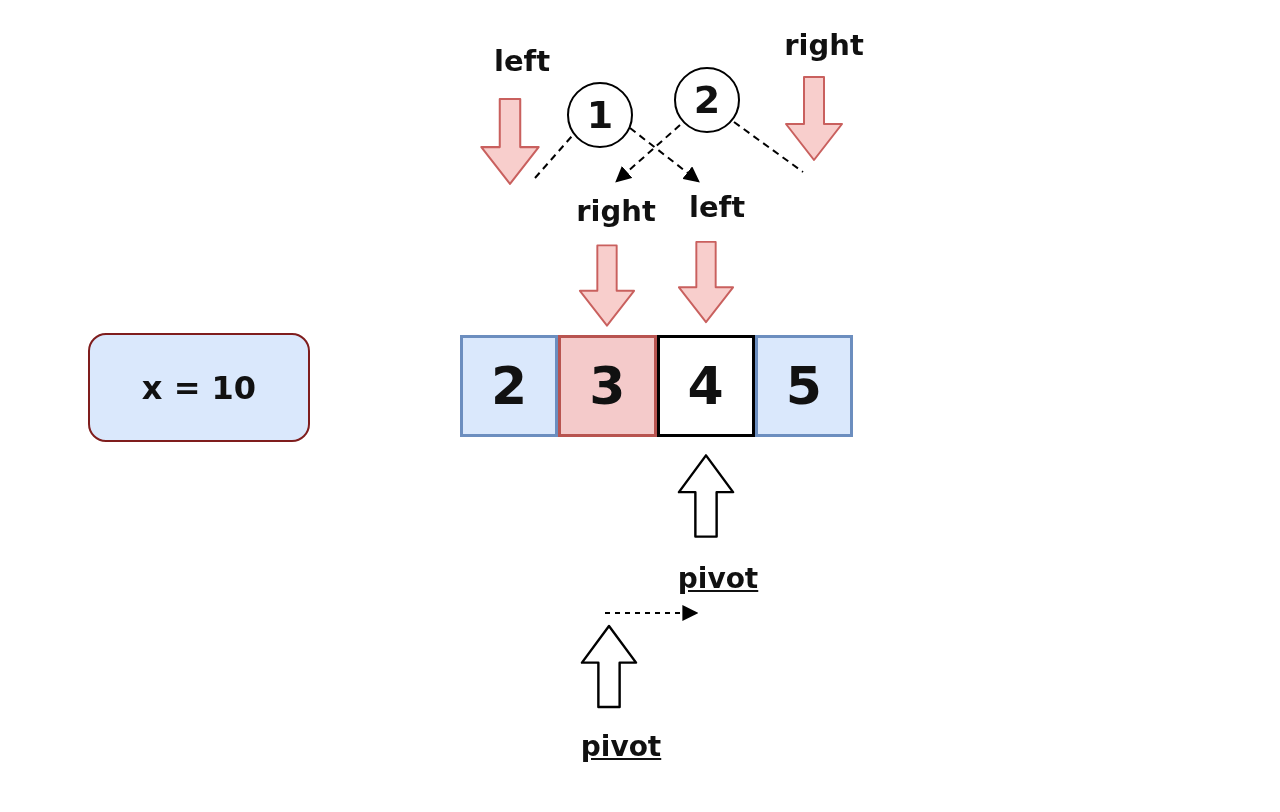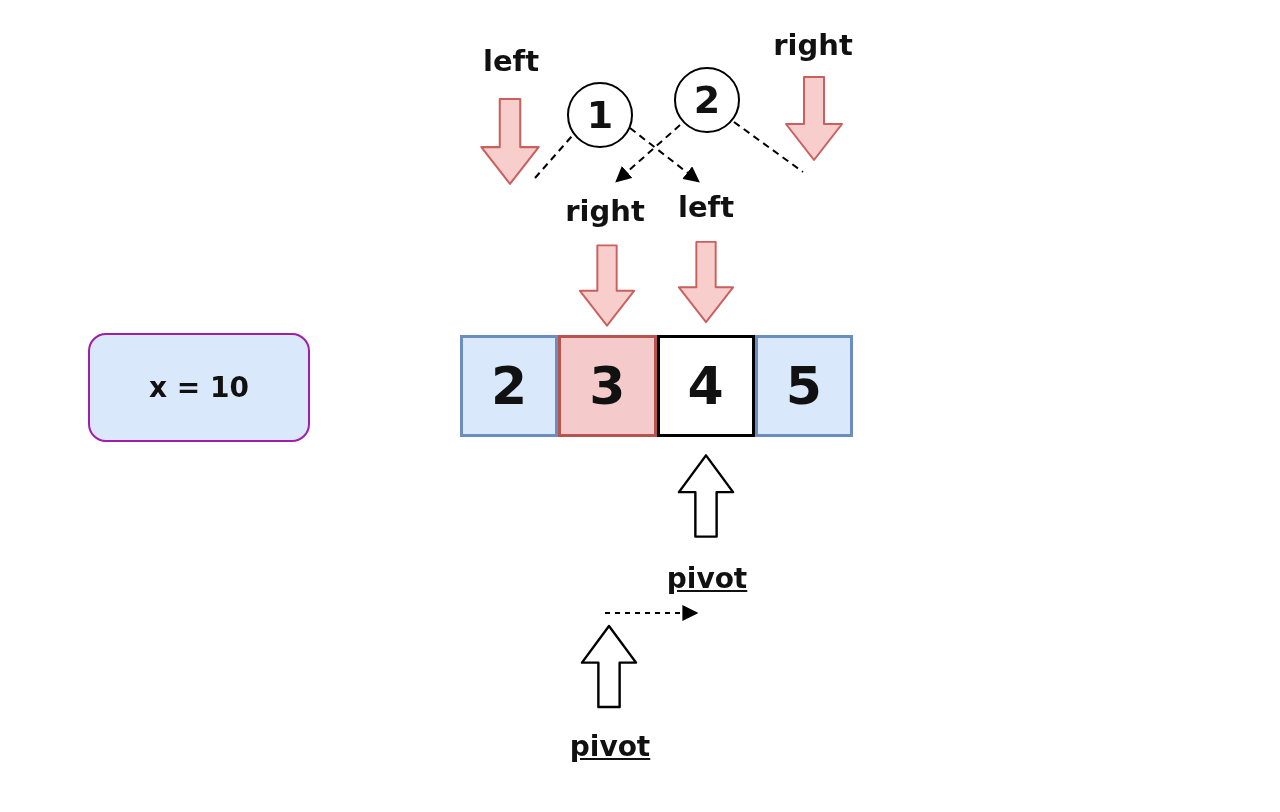--- a/index.html
+++ b/index.html
@@ -10,20 +10,21 @@
     font-family:"DejaVu Sans", sans-serif;
     overflow:hidden;
   }
   .lbl{
     position:absolute;
     color:#111;
     font-weight:600;
     text-align:center;
     white-space:nowrap;
     user-select:none;
+    margin-left:11px;
   }
   .lbl-top{font-size:29px;}
   .lbl-pivot{font-size:28px;text-decoration:underline;}
   .step-circle{
     position:absolute;
     width:62px;height:62px;
     border:2.5px solid #000;
     border-radius:50%;
     background:#fff;
     display:flex;align-items:center;justify-content:center;
@@ -42,24 +43,24 @@
     box-sizing:border-box;
   }
   .cell.blue{background:#dae8fc;border:3px solid #6c8ebf;}
   .cell.red{background:#f4caca;border:3.5px solid #b85450;}
   .cell.white{background:#ffffff;border:3.5px solid #000;}
   #var-box{
     position:absolute;
     left:88px;top:333px;
     width:218px;height:105px;
     background:#dae8fc;
-    border:2px solid #a21caf;
+    border:2px solid #7f1d1d;
     border-radius:18px;
     display:flex;align-items:center;justify-content:center;
-    font-size:28px;font-weight:600;color:#111;
+    font-size:32px;font-weight:600;color:#111;
   }
   .arrow-svg{position:absolute;display:block;}
   svg{overflow:visible;}
 </style>
 </head>
 <body>
 
 <div id="canvas">
 
   <svg width="1280" height="812" viewBox="0 0 1280 812" style="position:absolute;left:0;top:0;">

